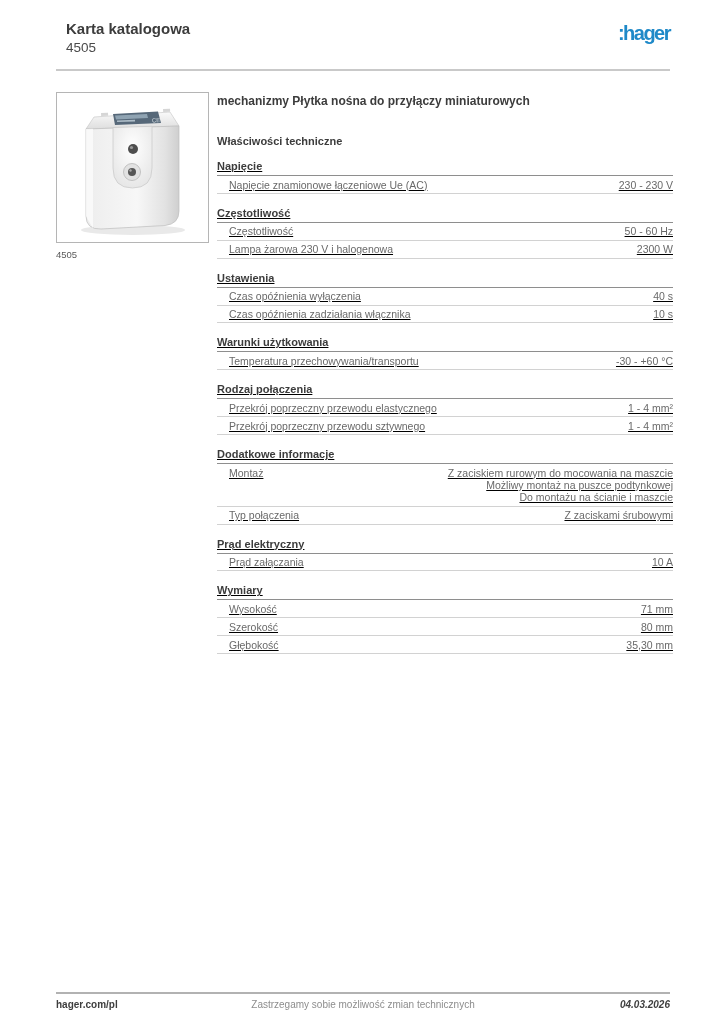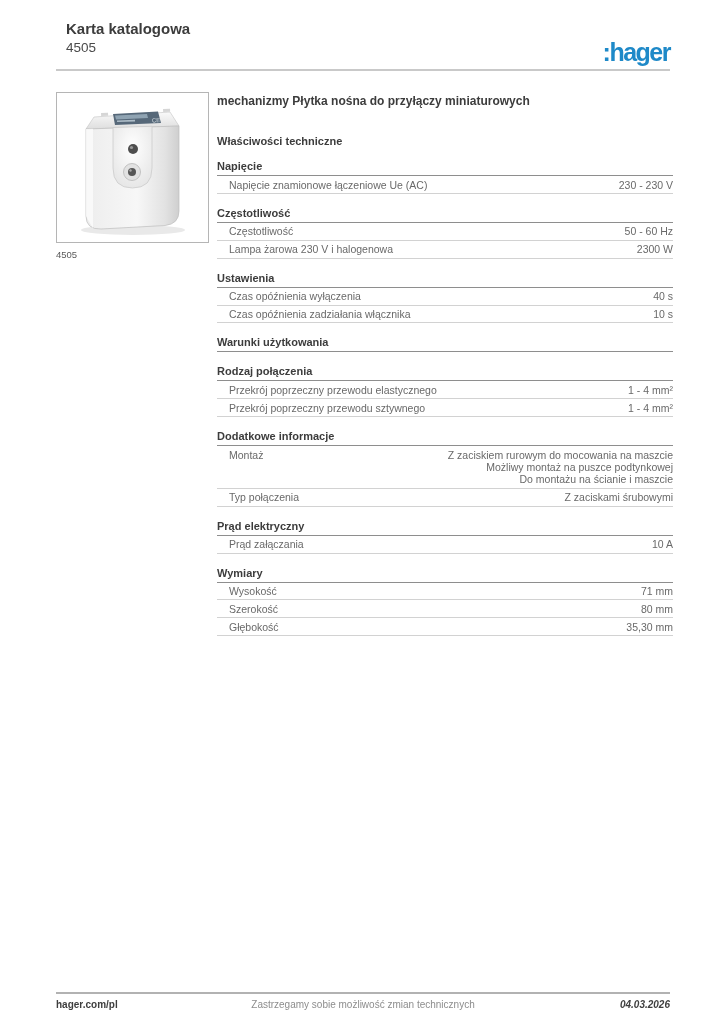--- a/index.html
+++ b/index.html
@@ -11,42 +11,42 @@
   }
 
   
   .header {
     position:absolute; top:20px; left:66px; right:54px;
     display:flex; justify-content:space-between; align-items:flex-start;
   }
   .doc-title { font-size:15px; font-weight:bold; color:#3c3c3c; line-height:1.25; }
   .doc-subtitle { font-size:13.5px; color:#4a4a4a; line-height:1.3; }
   .brand-logo {
-    font-size:25px; font-weight:bold; color:#1e89c8;
-    letter-spacing:-1.5px; line-height:1; margin-top:20px;
+    font-size:20px; font-weight:bold; color:#1e89c8;
+    letter-spacing:-1.5px; line-height:1; margin-top:3px;
   }
   .header-rule {
     position:absolute; top:69px; left:56px; right:54px;
     height:2px; background:#c9c9c9;
   }
 
   
   .main { position:absolute; top:92px; left:56px; right:51px; display:flex; }
 
   .left-col { width:161px; flex:none; }
   .product-frame {
     width:153px; height:151px; border:1px solid #b5b5b5; background:#ffffff;
     overflow:hidden;
   }
   .product-caption { margin-top:6px; font-size:9.5px; color:#5a5a5a; }
 
   .right-col { flex:1; padding-top:2px; }
   .category-line { font-size:12px; font-weight:bold; color:#3c3c3c; }
   .specs-heading { font-size:11px; font-weight:bold; color:#3c3c3c; margin-top:27px; }
-  .spec-sections { margin-top:3px; }
+  .spec-sections { margin-top:3px;text-decoration:underline; }
 
   .spec-section-title {
     font-size:11px; font-weight:bold; color:#3c3c3c;
     margin-top:13px; padding-bottom:3px;
     border-bottom:1px solid #8e8e8e;
   }
   .spec-row {
     display:flex; justify-content:space-between; align-items:flex-start;
     padding:2.5px 0 2px; border-bottom:1px solid #d2d2d2;
     font-size:10.5px; color:#696969; line-height:1.18;
@@ -161,20 +161,24 @@
             <div class="spec-label">Czas opóźnienia wyłączenia</div>
             <div class="spec-value">40 s</div>
           </div>
           <div class="spec-row">
             <div class="spec-label">Czas opóźnienia zadziałania włącznika</div>
             <div class="spec-value">10 s</div>
           </div>
         </div>
         <div class="spec-section">
           <div class="spec-section-title">Warunki użytkowania</div>
+          <div class="spec-row">
+            <div class="spec-label">Temperatura przechowywania/transportu</div>
+            <div class="spec-value">-30 - +60 °C</div>
+          </div>
         </div>
         <div class="spec-section">
           <div class="spec-section-title">Rodzaj połączenia</div>
           <div class="spec-row">
             <div class="spec-label">Przekrój poprzeczny przewodu elastycznego</div>
             <div class="spec-value">1 - 4 mm²</div>
           </div>
           <div class="spec-row">
             <div class="spec-label">Przekrój poprzeczny przewodu sztywnego</div>
             <div class="spec-value">1 - 4 mm²</div>

